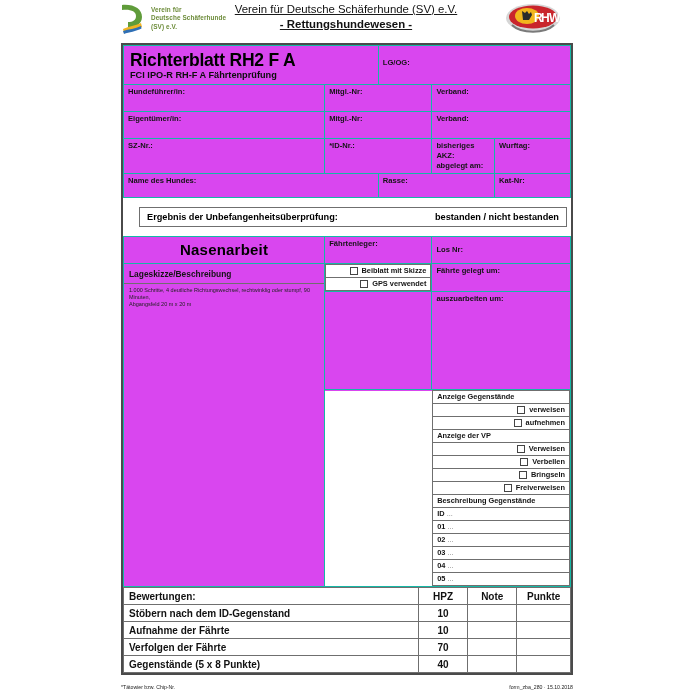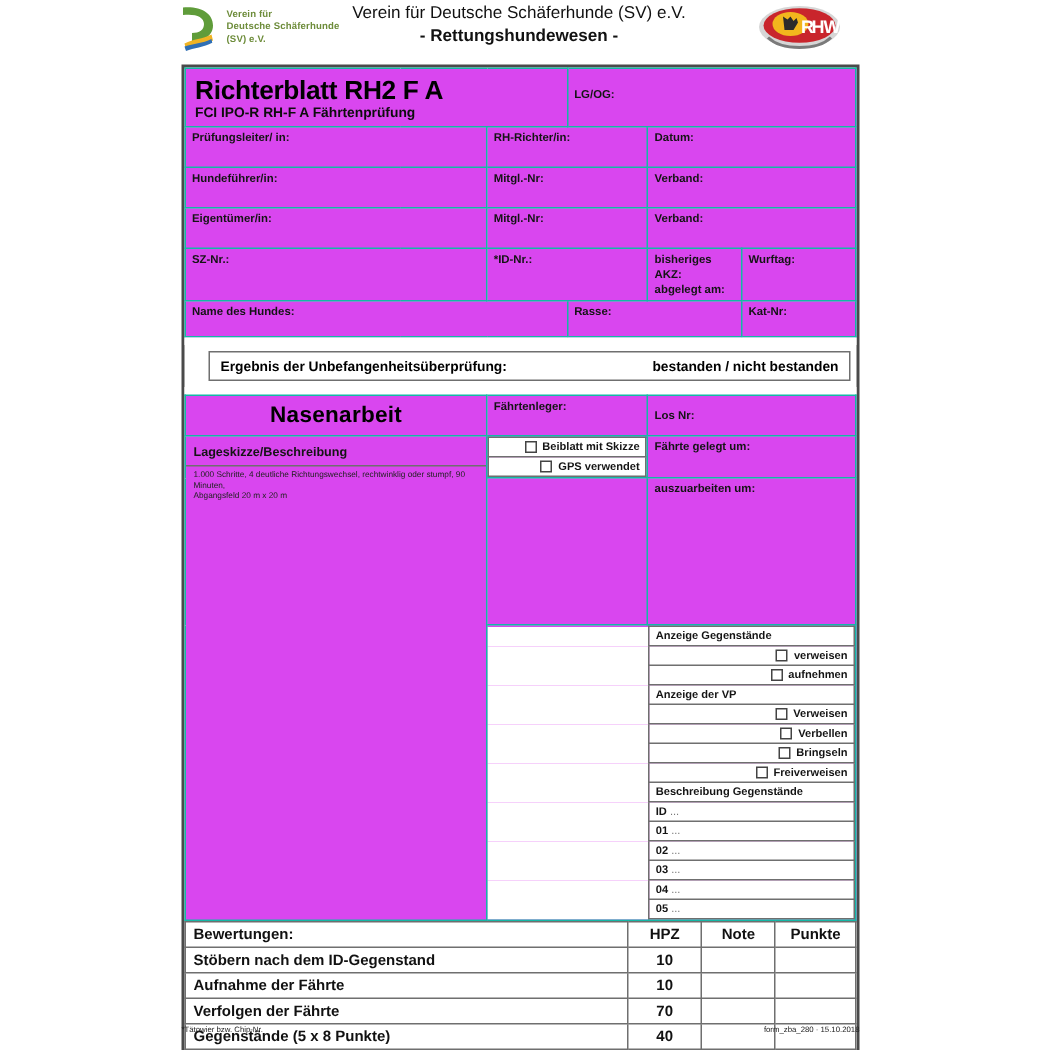--- a/index.html
+++ b/index.html
@@ -46,20 +46,21 @@
     color: #6d8c3a;
     font-weight: bold;
     letter-spacing: .1px;
     white-space: nowrap;
   }
   .header-title {
     position: absolute;
     left: 186px; top: 2px;
     width: 320px;
     text-align: center;
+    text-decoration: underline;
   }
   .header-title .l1 {
     font-size: 11.4px;
     line-height: 15px;
     color: #111;
     white-space: nowrap;
   }
   .header-title .l2 {
     font-size: 11.4px;
     line-height: 15px;
@@ -285,25 +286,20 @@
       </colgroup>
       <tbody>
           <tr>
         <td colspan="3" class="titlecell">
           <div class="title-main">Richterblatt RH2 F A</div>
           <div class="title-sub">FCI IPO-R RH-F A Fährtenprüfung</div>
         </td>
         <td colspan="3" class="lgog">LG/OG:</td>
       </tr>
       <tr class="rowtall">
-        <td colspan="2">Prüfungsleiter/ in:</td>
-        <td colspan="2">RH-Richter/in:</td>
-        <td colspan="2">Datum:</td>
-      </tr>
-      <tr class="rowtall">
         <td colspan="2">Hundeführer/in:</td>
         <td colspan="2">Mitgl.-Nr:</td>
         <td colspan="2">Verband:</td>
       </tr>
       <tr class="rowtall">
         <td colspan="2">Eigentümer/in:</td>
         <td colspan="2">Mitgl.-Nr:</td>
         <td colspan="2">Verband:</td>
       </tr>
       <tr class="rowmed">

